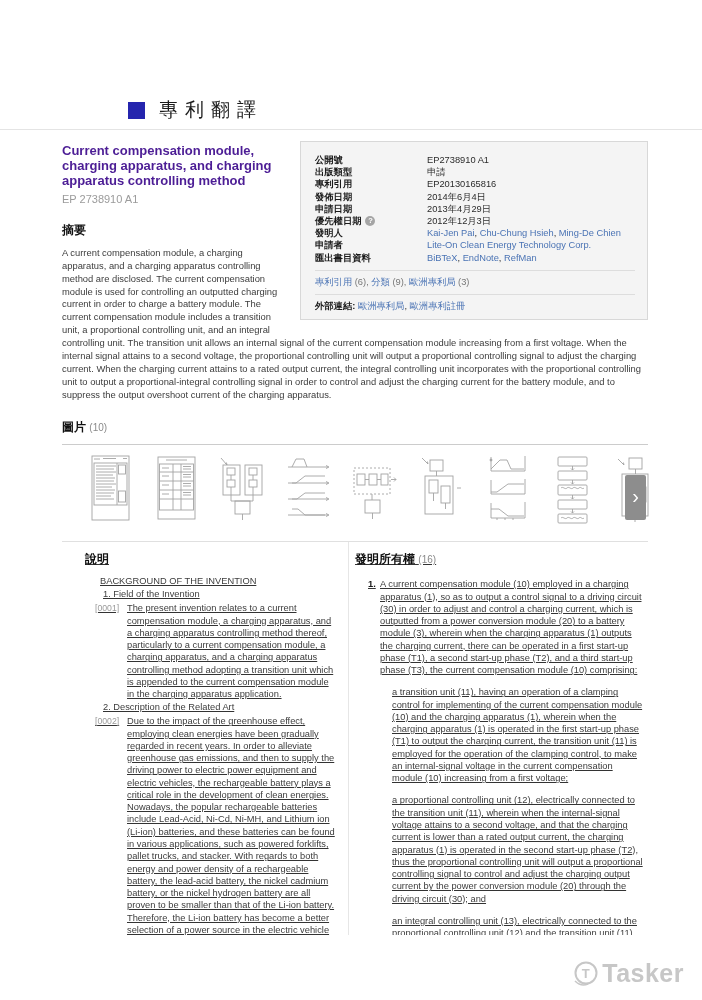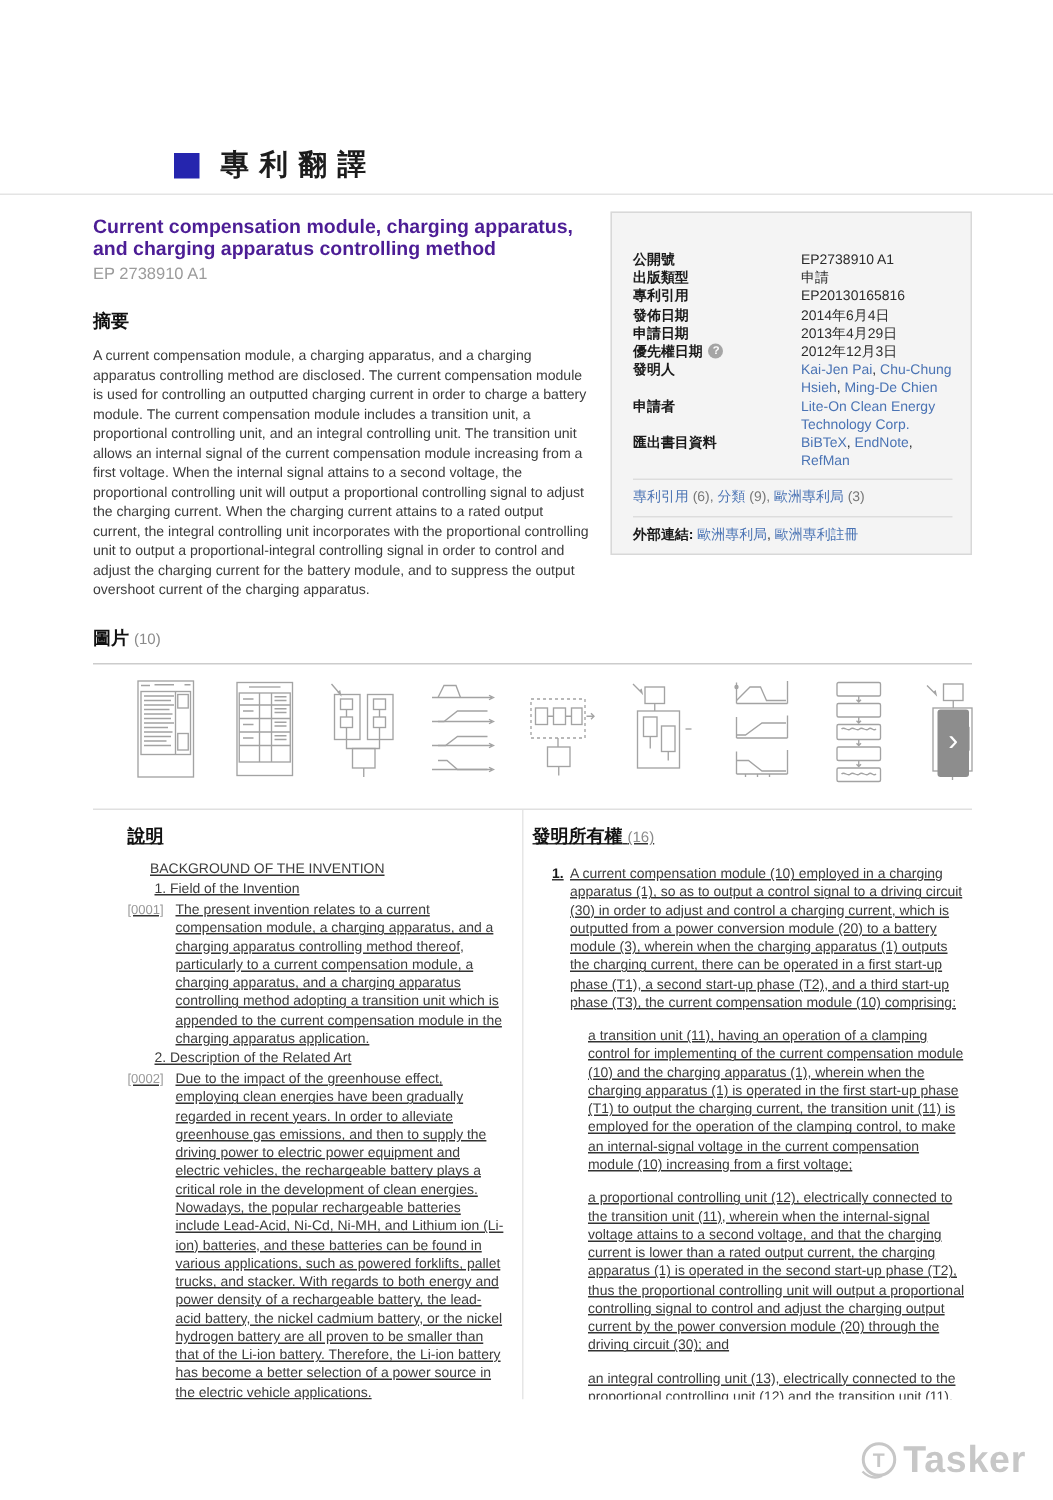--- a/index.html
+++ b/index.html
@@ -1,31 +1,31 @@
 <!DOCTYPE html>
 <html><head>
 <meta charset="utf-8">
 <style>
   * { margin:0; padding:0; box-sizing:border-box; }
   html,body { background:#fff; }
   body { font-family:"Liberation Sans", sans-serif; color:#333; }
   .page { position:relative; width:702px; height:1000px; background:#fff; overflow:hidden; margin:0 auto; }
 
   
-  .brand { position:absolute; top:97px; left:116px; display:flex; align-items:center; gap:14px;font-weight:bold; }
+  .brand { position:absolute; top:97px; left:128px; display:flex; align-items:center; gap:14px; }
   .brand-square { width:17px; height:17px; background:#2525ae; }
   .brand-text { font-family:"DejaVu Serif", serif; font-size:19px; color:#1c1c1c; letter-spacing:7px; }
   .top-rule { position:absolute; top:129px; left:0; width:702px; border-top:1px solid #e4e4e4; }
 
   
   .main { position:absolute; top:141px; left:62px; width:586px; }
 
   
-  .infobox { float:right; width:241px; margin-left:12px; margin-bottom:10px;
-             background:#f4f4f4; border:1px solid #d8d8d8; padding:25px 12px 7px 14px;
+  .infobox { float:right; width:348px; margin-left:12px; margin-bottom:10px;
+             background:#f4f4f4; border:1px solid #d8d8d8; padding:12px 12px 7px 14px;
              font-size:9.3px; line-height:12.2px; }
   .ib-row { display:flex; }
   .ib-label { font-weight:bold; color:#1a1a1a; width:112px; flex:none; }
   .ib-value { flex:1; color:#2b2b2b; }
   .lnk { color:#4a73b4; text-decoration:none; cursor:pointer; }
   .help { display:inline-block; width:10px; height:10px; border-radius:50%; background:#a5a5a5; color:#fff;
           font-size:7.5px; line-height:10px; text-align:center; margin-left:4px; vertical-align:1px; cursor:pointer; }
   .ib-meta { border-top:1px solid #ddd; margin-top:6px; padding-top:5px; }
   .cnt { color:#777; }
   .ib-ext-label { font-weight:bold; color:#1a1a1a; }
@@ -51,21 +51,21 @@
   
   .columns { display:flex; margin-top:12px; border-top:1px solid #e0e0e0; height:394px; overflow:hidden;text-decoration:underline; }
   .col-left { width:287px; flex:none; border-right:1px solid #e6e6e6; padding-top:9px; }
   .col-right { flex:1; padding:9px 0 0 6px; }
   .col-left .sec-head { margin:0 0 8px 23px; }
   .col-right .sec-head { margin:0 0 10px 0; }
 
   .d-head { font-size:9.3px; color:#3c3c3c; margin:6px 0 3px 38px; }
   .d-sub  { font-size:9.3px; color:#3c3c3c; margin:2px 0 3px 41px; }
   .d-para { display:flex; font-size:9.3px; line-height:1.32; color:#3c3c3c; margin-bottom:2px; }
-  .d-num  { width:32px; flex:none; margin-left:23px; color:#9a9a9a; font-size:8.7px; padding-top:1px; }
+  .d-num  { width:32px; flex:none; margin-left:33px; color:#9a9a9a; font-size:8.7px; padding-top:1px; }
   .d-text { flex:1; padding-right:10px; }
 
   .claim { font-size:9.3px; line-height:1.32; color:#3c3c3c; }
   .c-first { display:flex; padding-left:13px; }
   .c-num { width:12px; flex:none; font-weight:bold; color:#1a1a1a; }
   .c-text { flex:1; padding-right:4px; }
   .c-para { margin:10px 4px 0 37px; }
 
   
   .watermark { position:absolute; right:18px; bottom:12px; display:flex; align-items:center; gap:1px;

